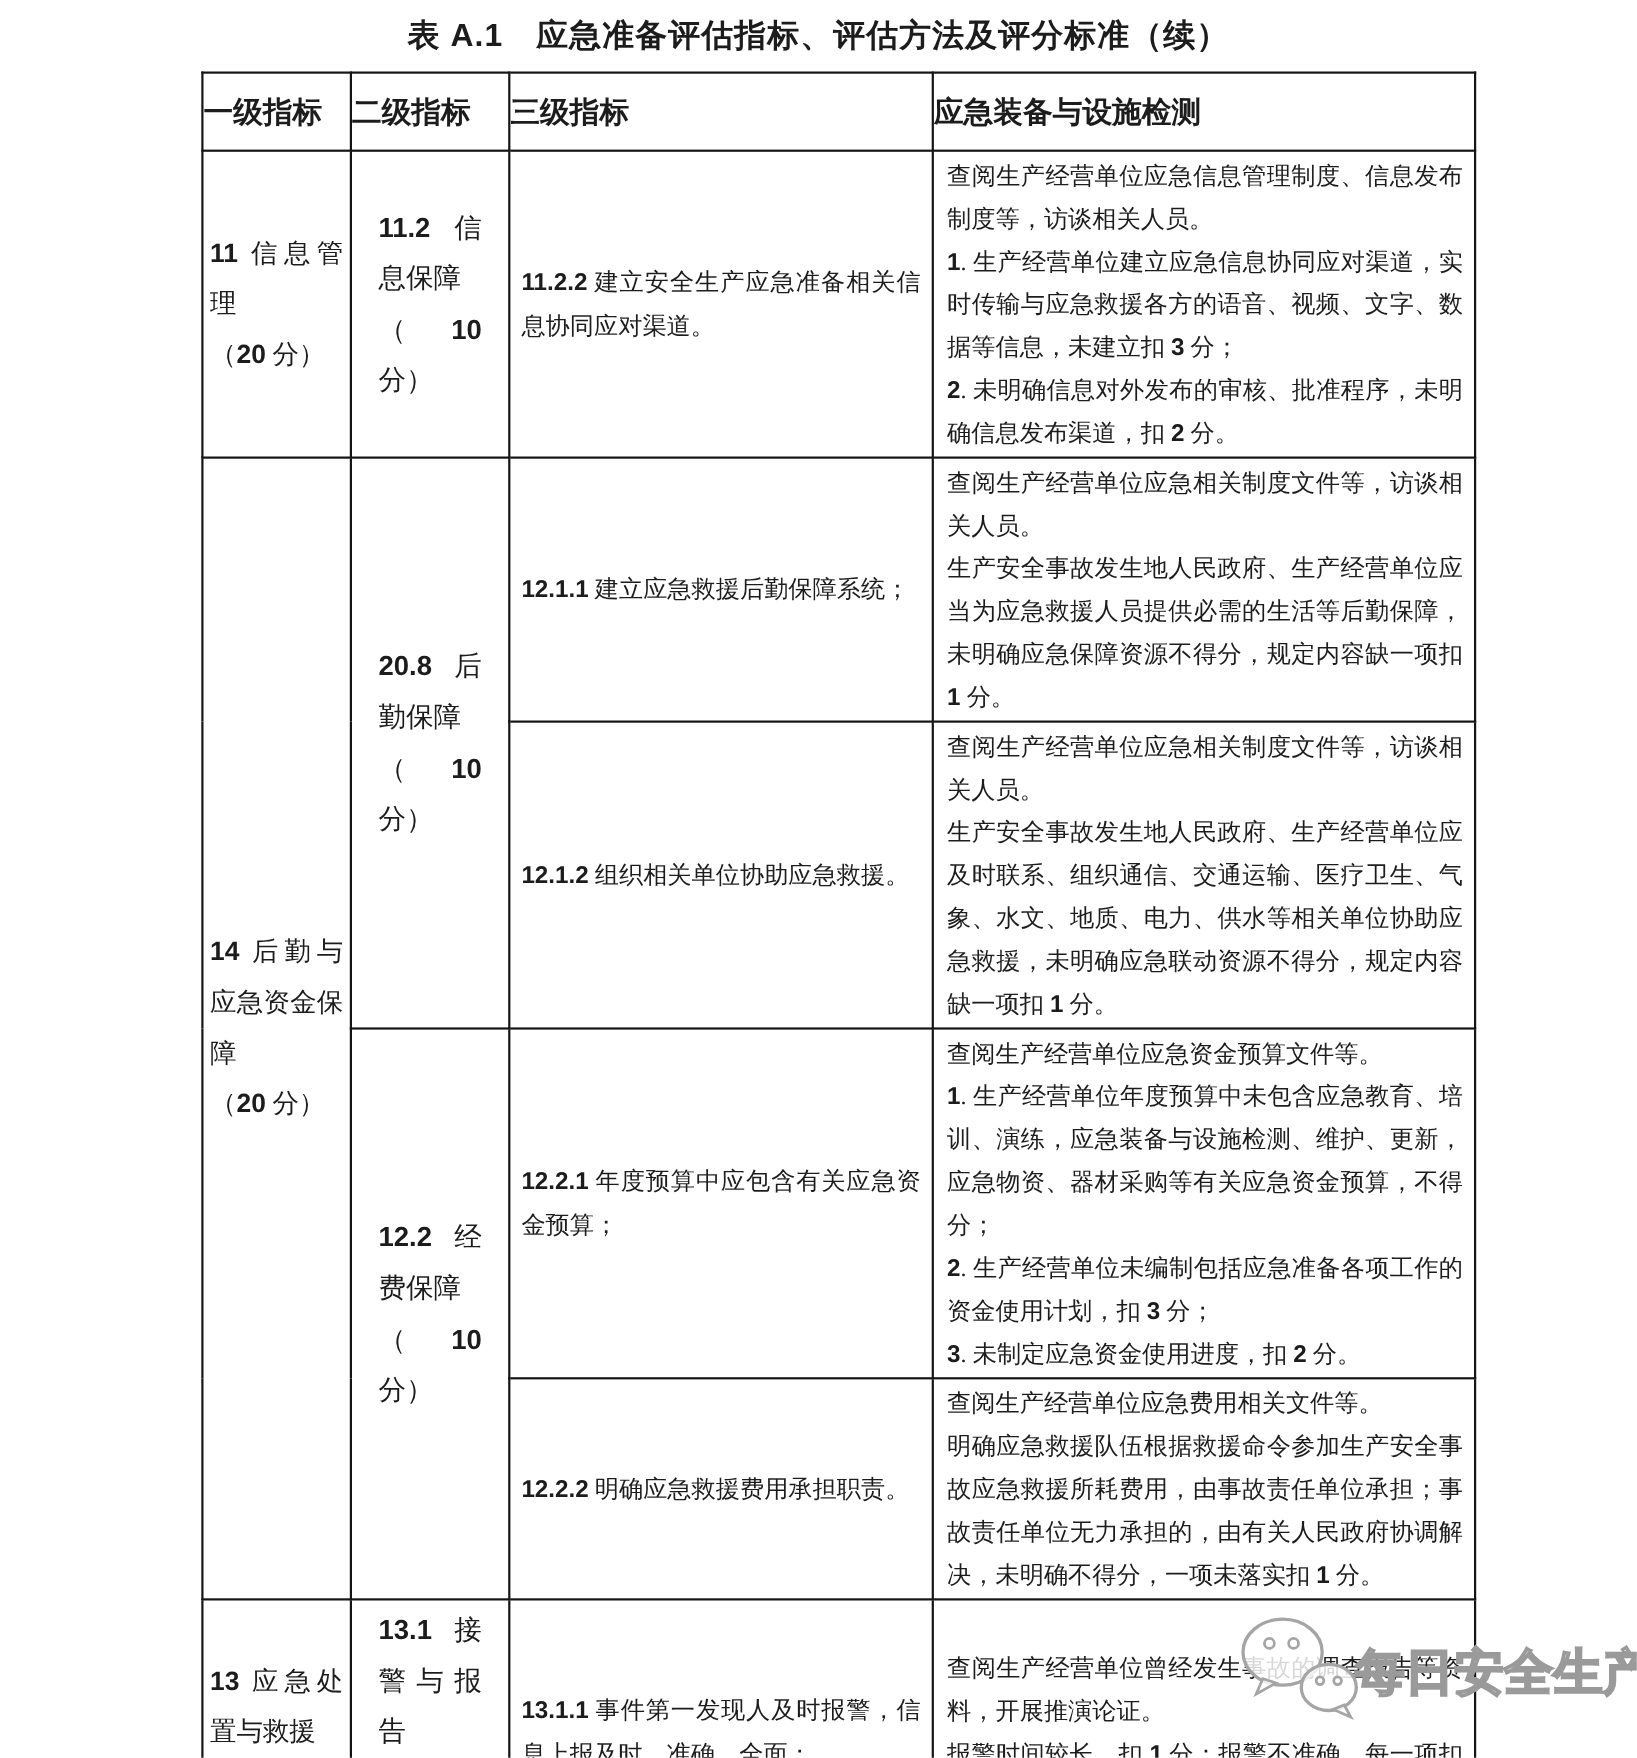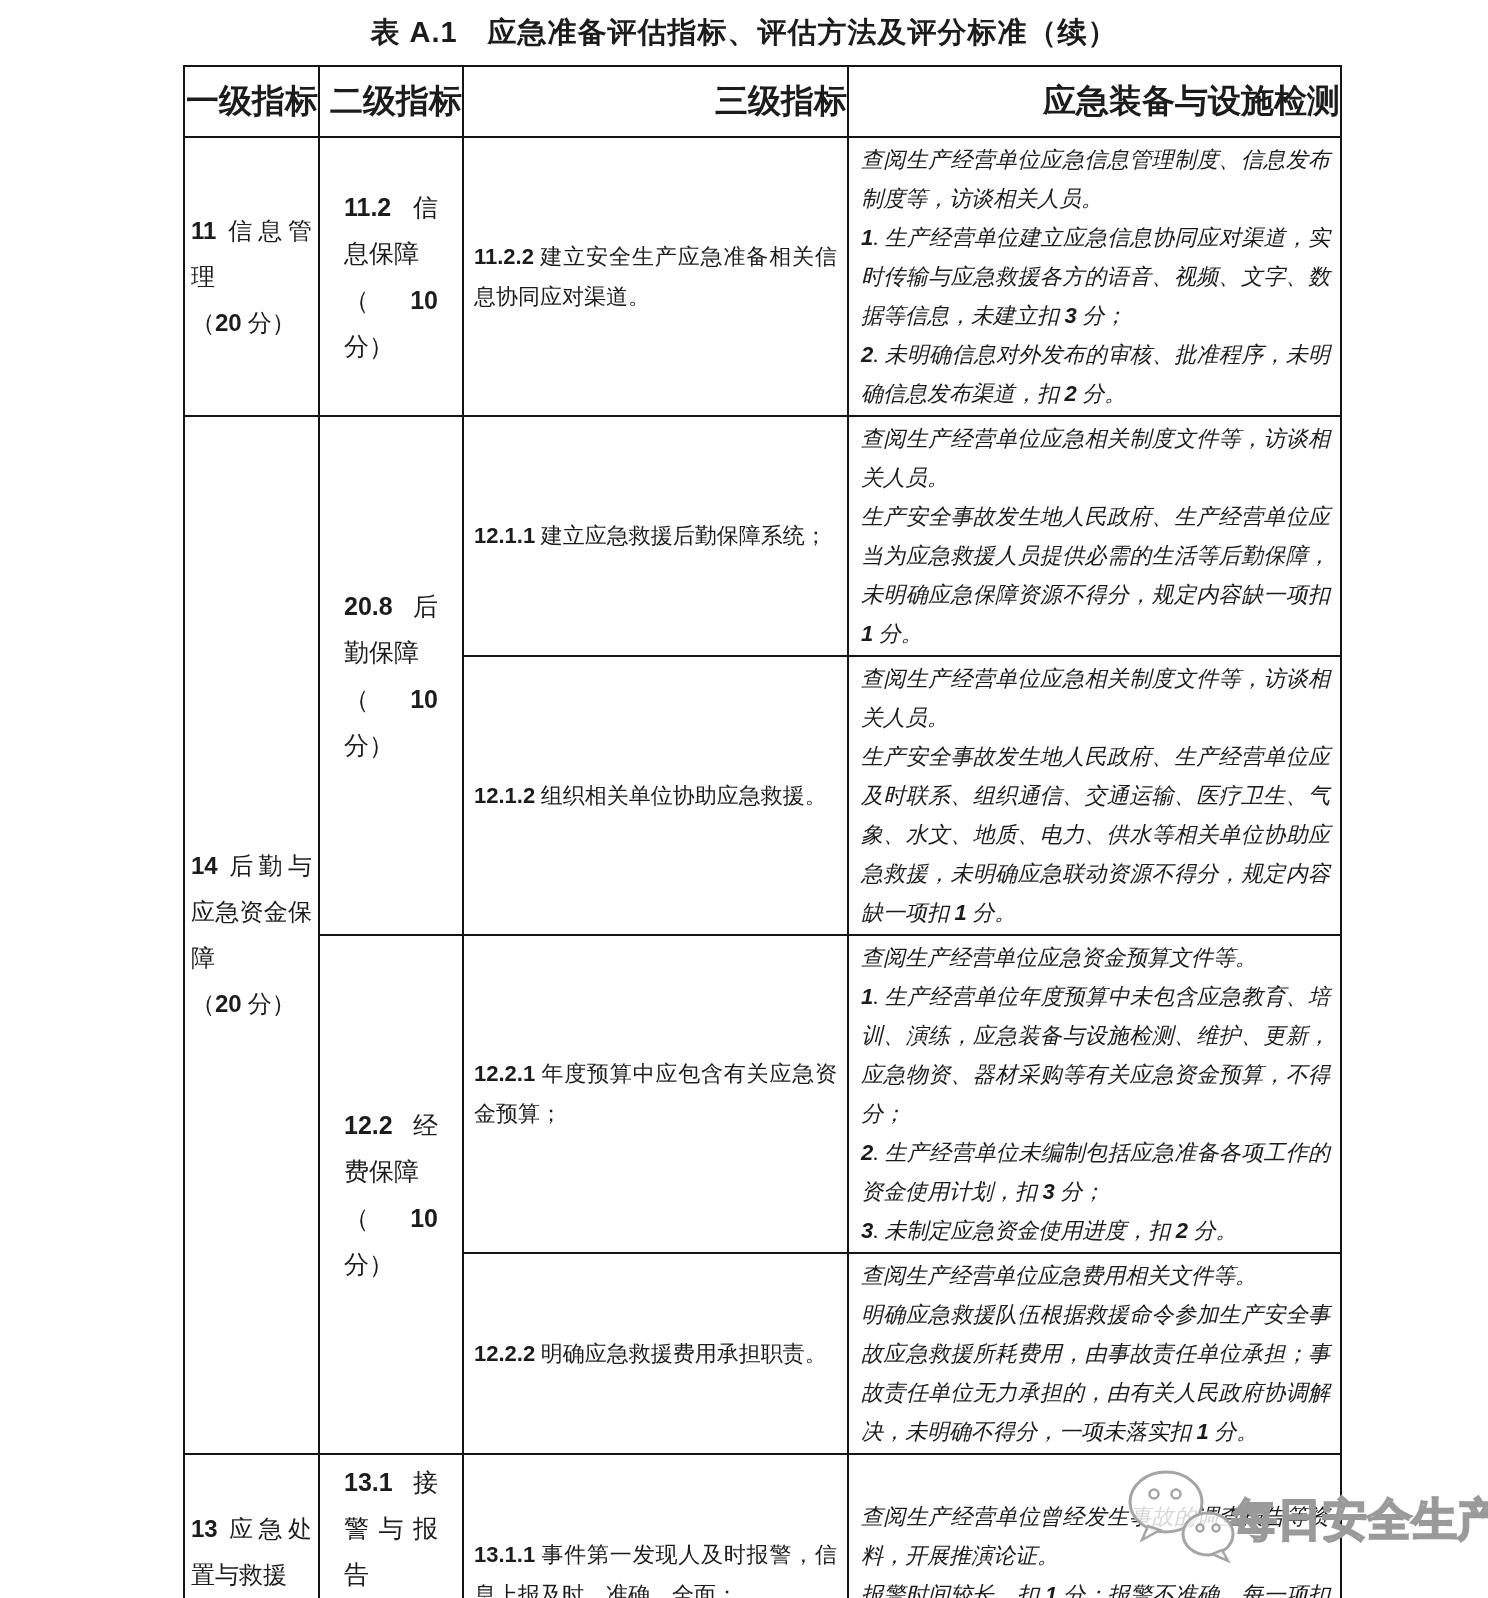--- a/index.html
+++ b/index.html
@@ -18,29 +18,29 @@
   .table-wrap{
     position:absolute;left:183px;top:65px;
     border-bottom:8px solid #4d4d4d;
   }
   table{
     border-collapse:collapse;table-layout:fixed;width:1157px;
   }
   th,td{border:2px solid #141414;overflow:hidden;}
   th{
     font-family:Liberation Sans, sans-serif;
-    font-weight:700;font-size:33px;text-align:right;
+    font-weight:700;font-size:27px;text-align:left;
     padding:0;
   }
   tr.hdr{height:71px;}
   td{vertical-align:middle;}
   .c1{font-size:24px;line-height:46px;padding:20px 6px;text-align:justify;}
   .c2{font-size:25px;line-height:46px;padding:4px 24px;text-align:justify;}
   .c3{font-size:22px;line-height:40px;padding:4px 10px;text-align:justify;}
-  .c4{font-size:22px;line-height:39px;padding:2px 10px 2px 12px;text-align:justify;font-style:italic;}
+  .c4{font-size:22px;line-height:39px;padding:2px 10px 2px 12px;text-align:justify;}
   .cell p{margin:0;}
   b{font-family:"Liberation Sans", sans-serif;font-weight:700;}
   
   .wm-icon{position:absolute;left:1124px;top:1466px;z-index:6;}
   .wm-text{
     position:absolute;left:1232px;top:1490px;z-index:6;
     font-family:"Liberation Sans", sans-serif;
     font-weight:700;font-size:45px;line-height:60px;white-space:nowrap;
     color:rgba(255,255,255,0.78);
     -webkit-text-stroke:2px #9a9a9a;

